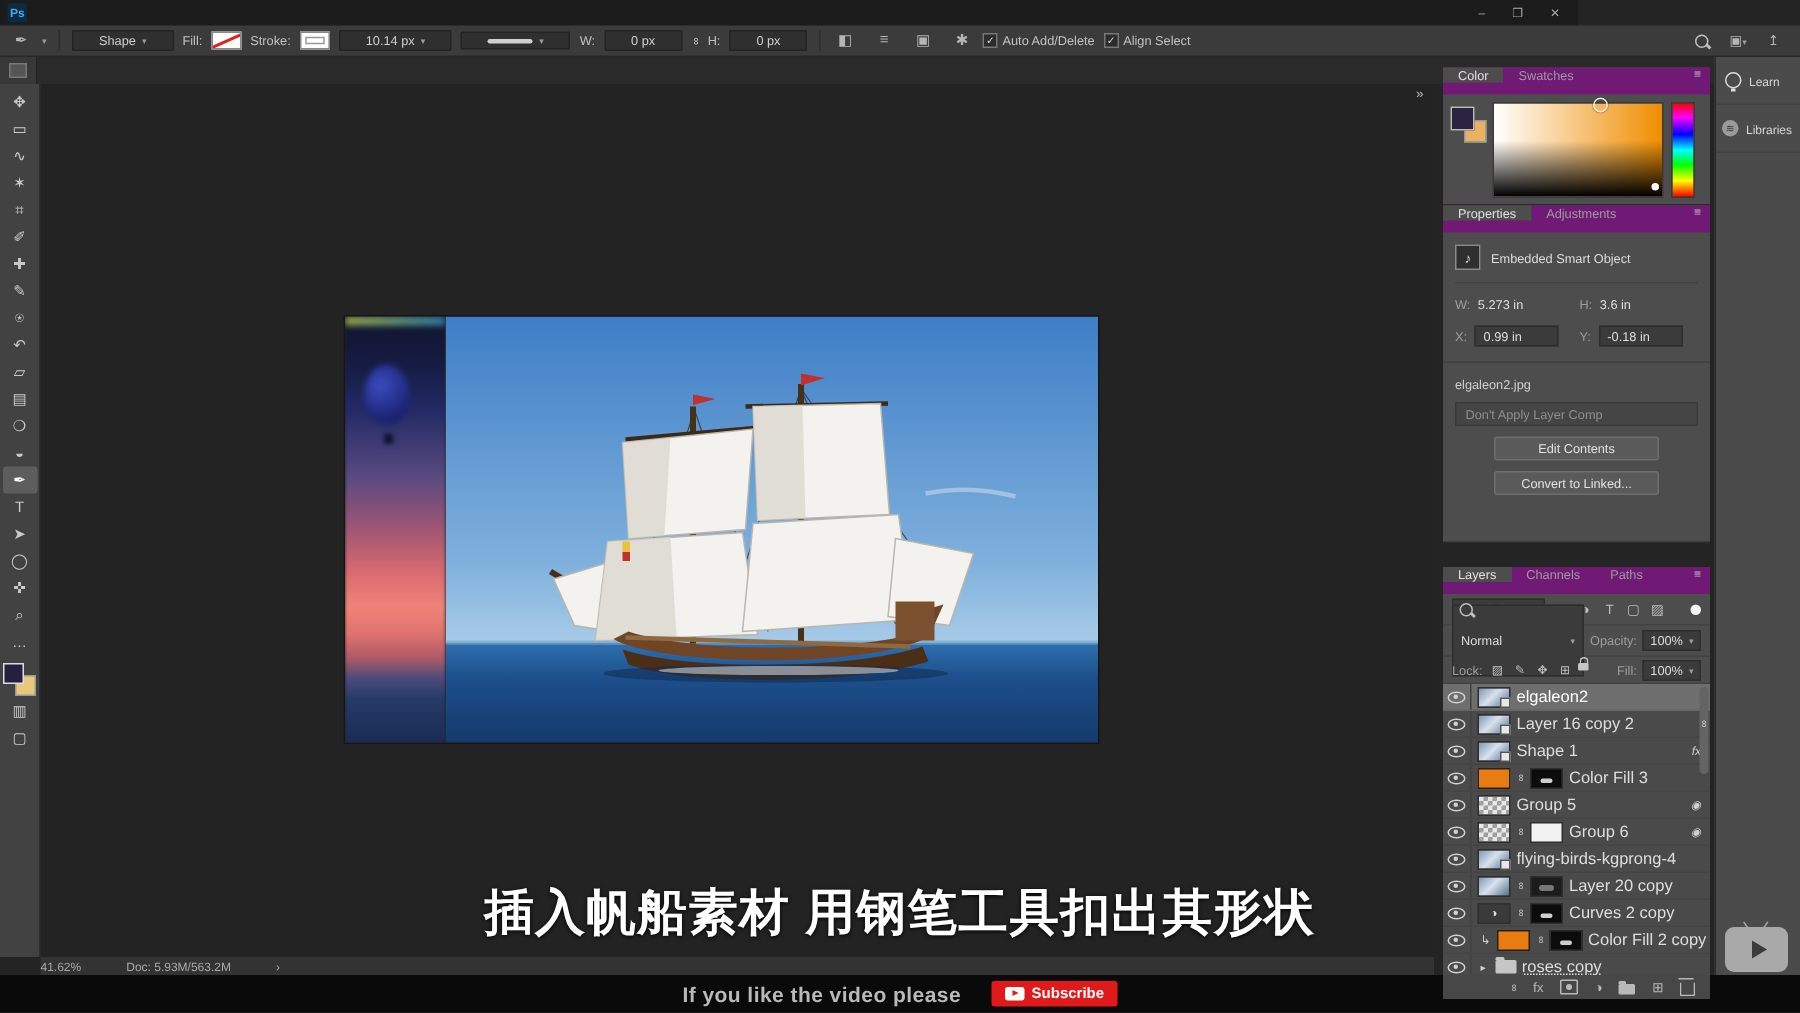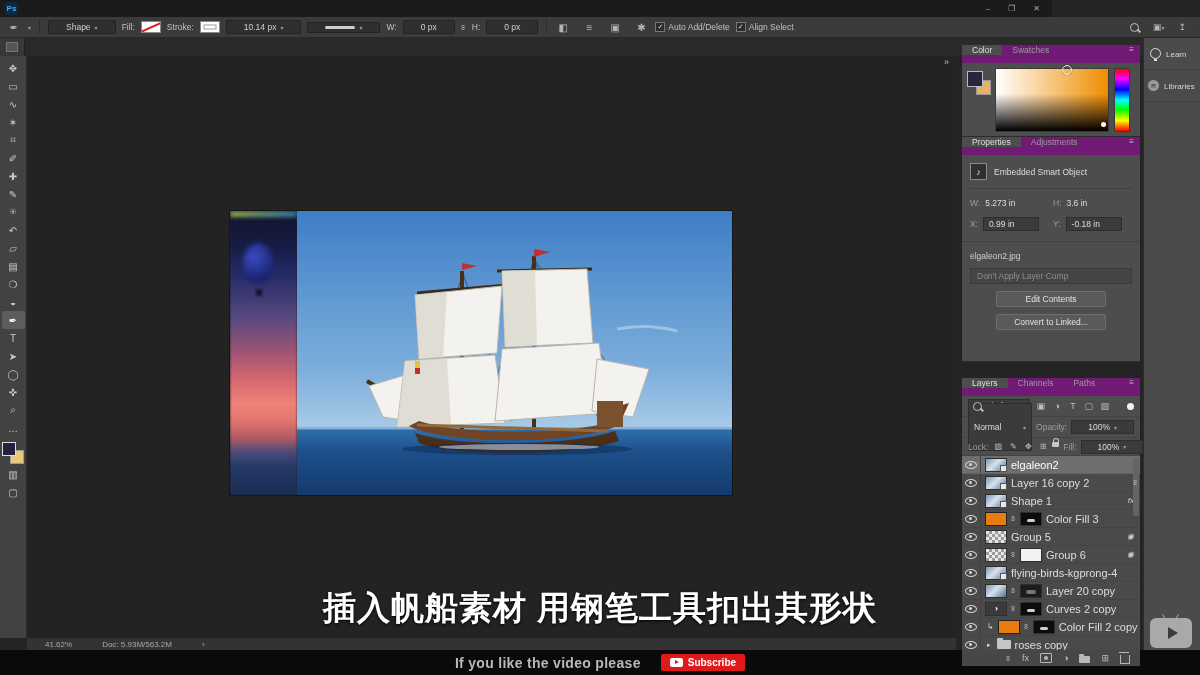--- a/index.html
+++ b/index.html
@@ -56,21 +56,21 @@
   .balloon{position:absolute;left:13px;top:32px;width:30px;height:40px;border-radius:50% 50% 46% 46%;
     background:radial-gradient(circle at 35% 35%,#3a4cc0,#1a2270 72%);filter:blur(2px)}
   .basket{position:absolute;left:26px;top:78px;width:6px;height:7px;background:#101530;filter:blur(1.5px)}
   #shipsvg{flex:1;height:100%}
 
   #subtitle{left:0;top:586px;width:1200px;text-align:center;font-size:33px;font-weight:bold;color:#fff;
             letter-spacing:1px;text-shadow:0 1px 3px #000}
 
   
   #statusbar{left:27px;top:638px;width:929px;height:12px;background:#333;display:flex;align-items:center;
-             font-size:8px;color:#a8a8a8;gap:30px;padding-left:18px;box-sizing:border-box}
+             font-size:8px;color:#a8a8a8;gap:30px;padding-left:0;box-sizing:border-box}
 
   
   #blackbar{left:0;top:650px;width:1200px;height:25px;background:#0a0a0a;display:flex;align-items:center;justify-content:center;gap:20px}
   #vid-msg{font-size:14px;font-weight:bold;color:#b9b9b9;letter-spacing:.3px}
   #subscribe{display:flex;align-items:center;gap:5px;background:#e01a1a;border-radius:2px;padding:3px 9px;cursor:pointer}
   #subscribe .yt{width:13px;height:9px;background:#fff;border-radius:2px;position:relative;display:inline-block}
   #subscribe .yt::after{content:'';position:absolute;left:5px;top:2px;border-left:4px solid #e01a1a;border-top:2.5px solid transparent;border-bottom:2.5px solid transparent}
   #subscribe span.lbl{color:#fff;font-size:10px;font-weight:bold}
 
   
@@ -108,21 +108,21 @@
   .pbtn{display:block;margin:7px auto 0;background:#5a5a5a;border:1px solid #6e6e6e;border-radius:2px;
         color:#e2e2e2;font-size:8.5px;padding:2px 0;width:108px;text-align:center;cursor:pointer}
 
   
   #layerspanel{top:378px;height:280px;font-size:8.5px}
   .lp-row{display:flex;align-items:center;gap:4px;padding:0 6px;height:20px;border-bottom:1px solid #434343}
   .kindbox{display:flex;align-items:center;gap:4px;background:#3b3b3b;border:1px solid #2d2d2d;padding:1px 4px;width:52px;color:#ddd}
   .fic{width:14px;text-align:center;color:#bdbdbd;font-size:9px}
   .fdot{width:7px;height:7px;border-radius:50%;background:#f4f4f4;margin-left:auto}
   .blendbox{display:flex;align-items:center;gap:6px;background:#3b3b3b;border:1px solid #2d2d2d;padding:18px 5px;width:80px;color:#ddd;justify-content:space-between}
-  .opbox{background:#3b3b3b;border:1px solid #2d2d2d;padding:1px 16px;color:#ddd;display:flex;gap:4px;align-items:center}
+  .opbox{background:#3b3b3b;border:1px solid #2d2d2d;padding:1px 4px;color:#ddd;display:flex;gap:4px;align-items:center}
   .locklbl{color:#9e9e9e}
   .lockic{width:12px;text-align:center;color:#bdbdbd;font-size:8px}
   .lock{width:7px;height:5px;background:#c6c6c6;border-radius:1px;position:relative;display:inline-block}
   .lock::before{content:'';position:absolute;top:-4px;left:1px;width:4px;height:4px;border:1px solid #c6c6c6;border-bottom:none;border-radius:3px 3px 0 0}
 
   #layerlist{height:194px;overflow:hidden;background:#4a4a4a;position:relative}
   .lrow{display:flex;align-items:center;height:17px;padding:0 2px 0 0;gap:4px;border-bottom:1px solid rgba(0,0,0,.08)}
   .lrow.selected{background:#6e6e6e}
   .lrow.selected .lname{color:#fff}
   .eyecell{width:18px;display:flex;justify-content:center;border-right:1px solid #414141;align-self:stretch;align-items:center;flex:none}

